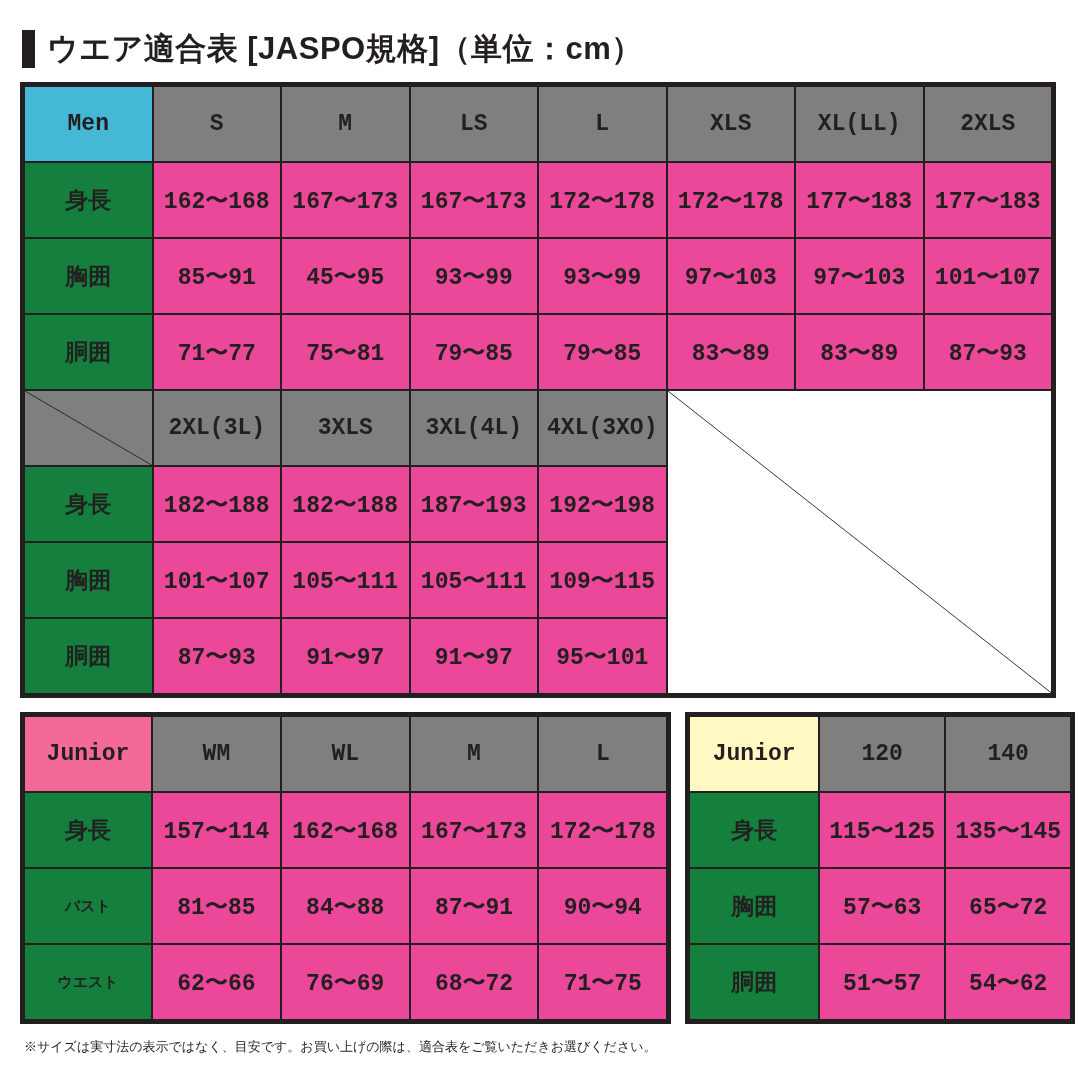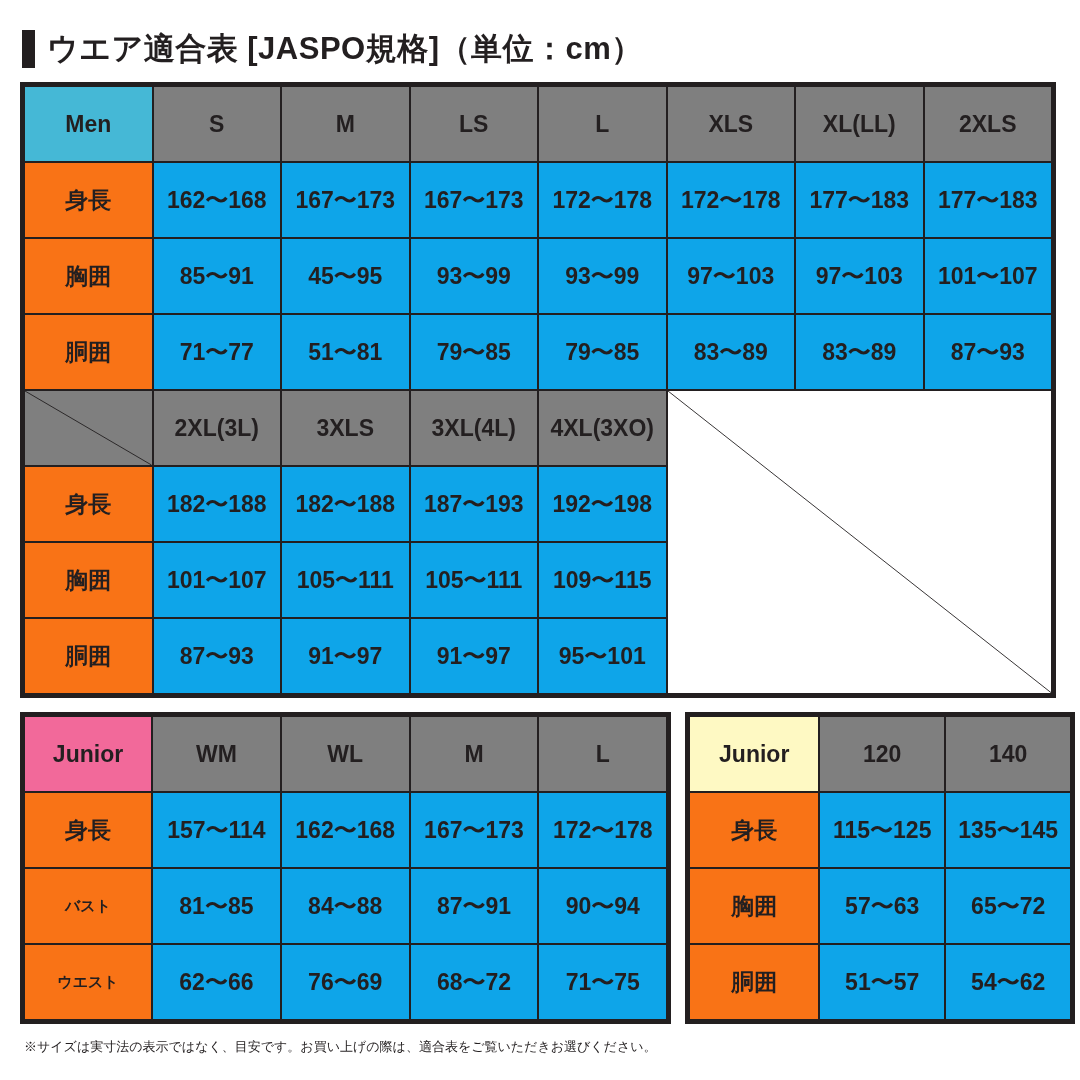--- a/index.html
+++ b/index.html
@@ -38,41 +38,42 @@
     font-size: 31px;
     font-weight: bold;
     letter-spacing: 0.5px;
     white-space: nowrap;
   }
 
   
   table {
     border-collapse: collapse;
     table-layout: fixed;
+    font-family: Liberation Mono, monospace;
   }
   td, th {
     border: 2px solid #231f20;
     text-align: center;
     vertical-align: middle;
     font-size: 23px;
     font-weight: bold;
     height: 76px;
     padding: 0;
     box-sizing: border-box;
   }
   .hdr {
     background: #7f7f7f;
     color: #231f20;
   }
   .rowlbl {
-    background: #f97316;
+    background: #15803d;
     color: #231f20;
   }
   .val {
-    background: #0ea5e9;
+    background: #ec4899;
   }
   .corner-men {
     background: #45b8d6;
   }
   .corner-women {
     background: #f2699a;
   }
   .corner-junior {
     background: #fef9c3;
   }
@@ -182,21 +183,21 @@
           <td class="val">45〜95</td>
           <td class="val">93〜99</td>
           <td class="val">93〜99</td>
           <td class="val">97〜103</td>
           <td class="val">97〜103</td>
           <td class="val">101〜107</td>
         </tr>
         <tr>
           <td class="rowlbl">胴囲</td>
           <td class="val">71〜77</td>
-          <td class="val">51〜81</td>
+          <td class="val">75〜81</td>
           <td class="val">79〜85</td>
           <td class="val">79〜85</td>
           <td class="val">83〜89</td>
           <td class="val">83〜89</td>
           <td class="val">87〜93</td>
         </tr>
 
         <tr>
           <td class="blank-grey">
             <span class="slash">

